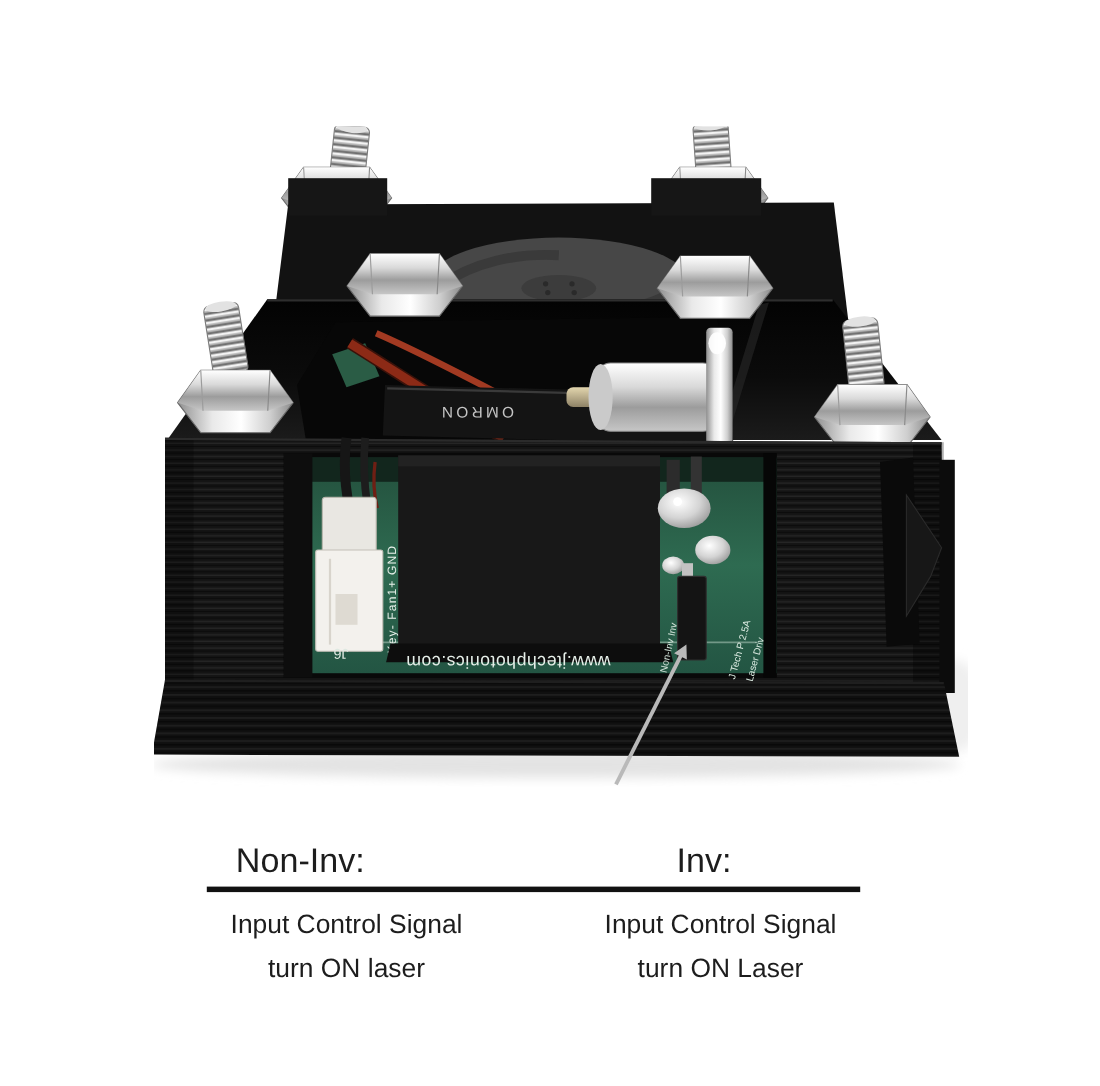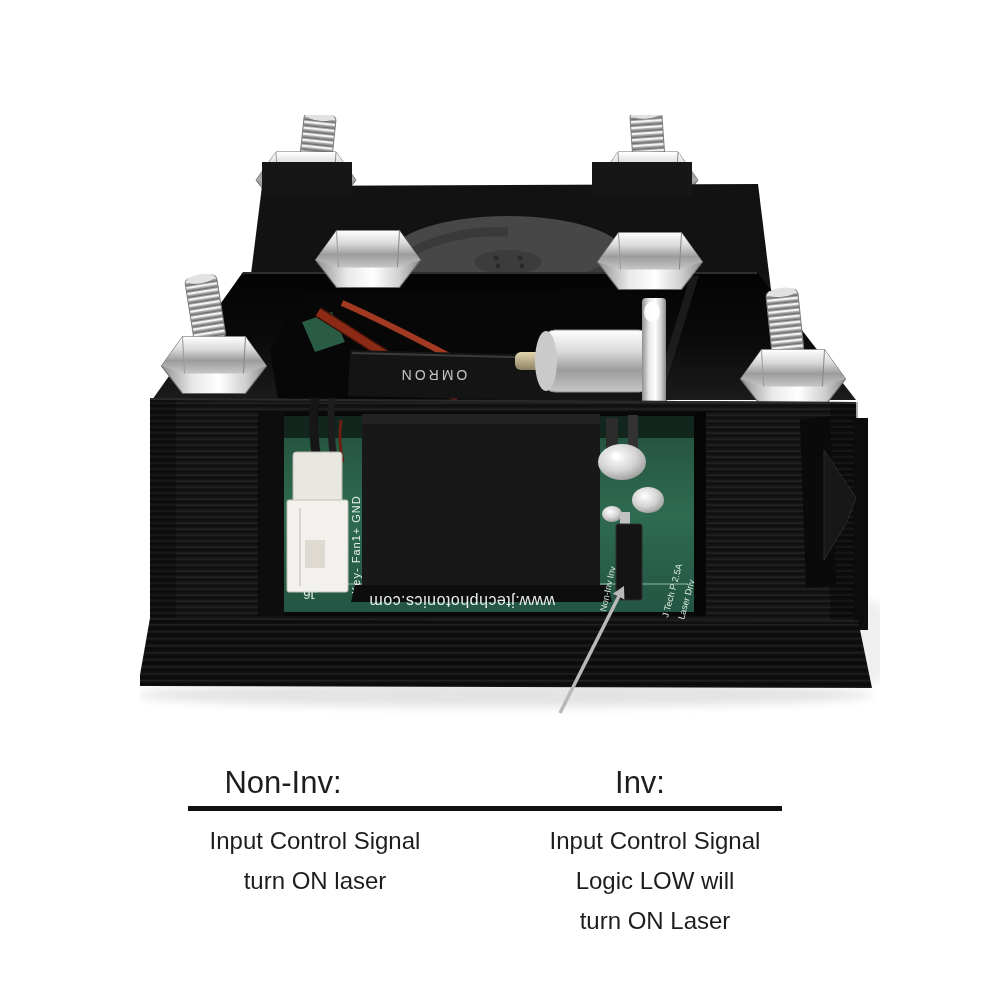--- a/index.html
+++ b/index.html
@@ -2,21 +2,21 @@
 <html><head>
 <meta charset="utf-8">
 <style>
   html,body{margin:0;padding:0;background:#ffffff;}
   .page{position:relative;width:1000px;height:987px;background:#ffffff;overflow:hidden;
         font-family:"Liberation Sans",sans-serif;color:#1d1d1d;}
   .title{position:absolute;top:66px;left:0;right:0;text-align:center;font-size:43px;font-weight:400;letter-spacing:.5px;}
   .device-svg{position:absolute;left:140px;top:115px;width:740px;height:600px;}
   .callout-label{position:absolute;top:726px;left:365px;width:300px;text-align:center;font-size:31px;}
   .hdr{position:absolute;top:765px;width:200px;text-align:center;font-size:31px;}
-  .hdr-left{left:183px;}
+  .hdr-left{left:173px;}
   .hdr-right{left:540px;}
   .rule{position:absolute;top:806px;left:188px;width:594px;height:5px;background:#111;}
   .col{position:absolute;top:821px;width:310px;text-align:center;font-size:24px;line-height:40px;}
   .col-left{left:160px;}
   .col-right{left:500px;}
   svg text{font-family:"Liberation Sans",sans-serif;}
 </style>
 </head>
 <body>
 
@@ -220,17 +220,16 @@
   <div class="hdr hdr-left">Non-Inv:</div>
   <div class="hdr hdr-right">Inv:</div>
   <div class="rule"></div>
 
   <div class="col col-left">
     <div>Input Control Signal</div>
     <div>turn ON laser</div>
   </div>
   <div class="col col-right">
     <div>Input Control Signal</div>
-    <div>Logic LOW will</div>
     <div>turn ON Laser</div>
   </div>
 
 </div>
 
 </body></html>

